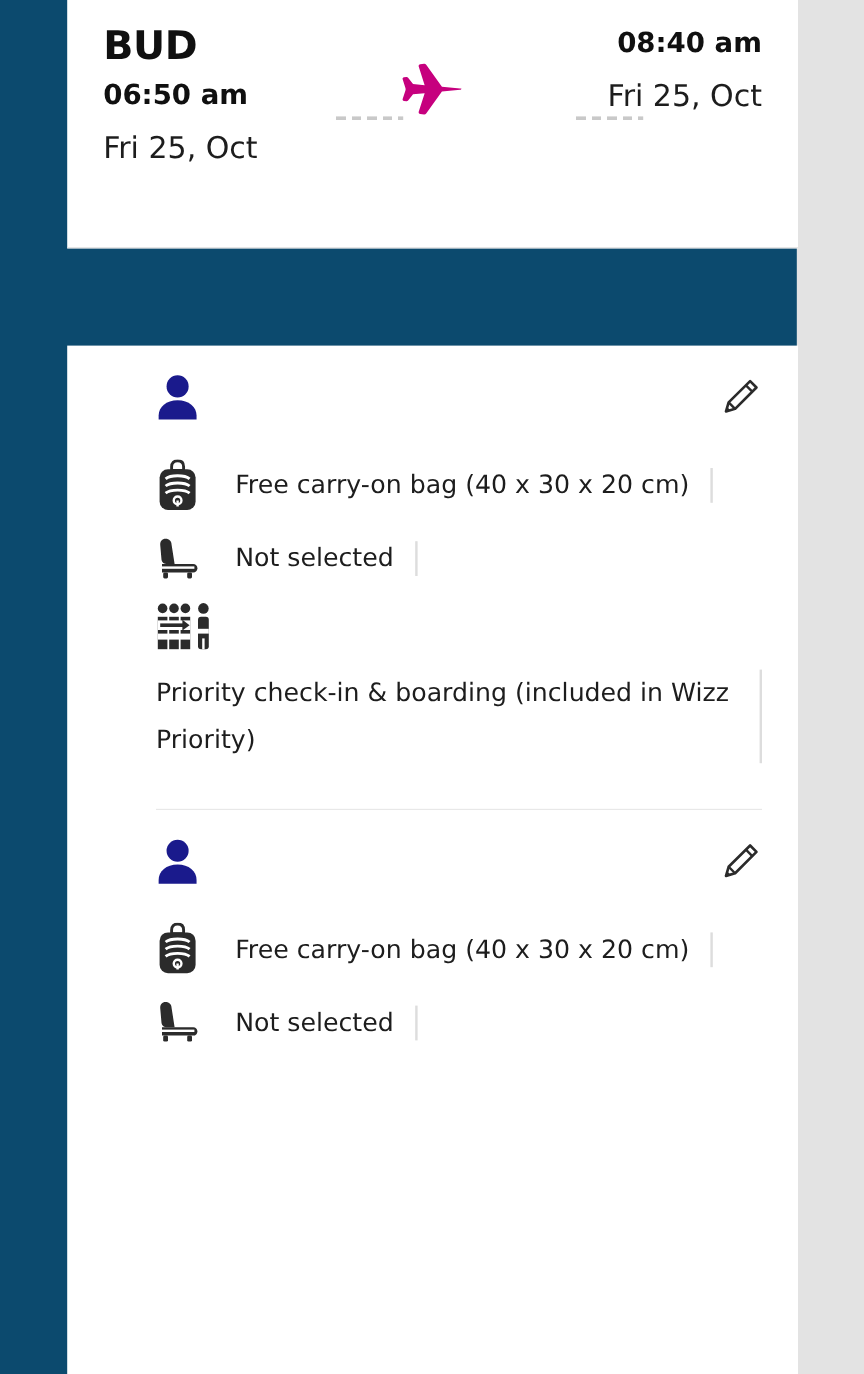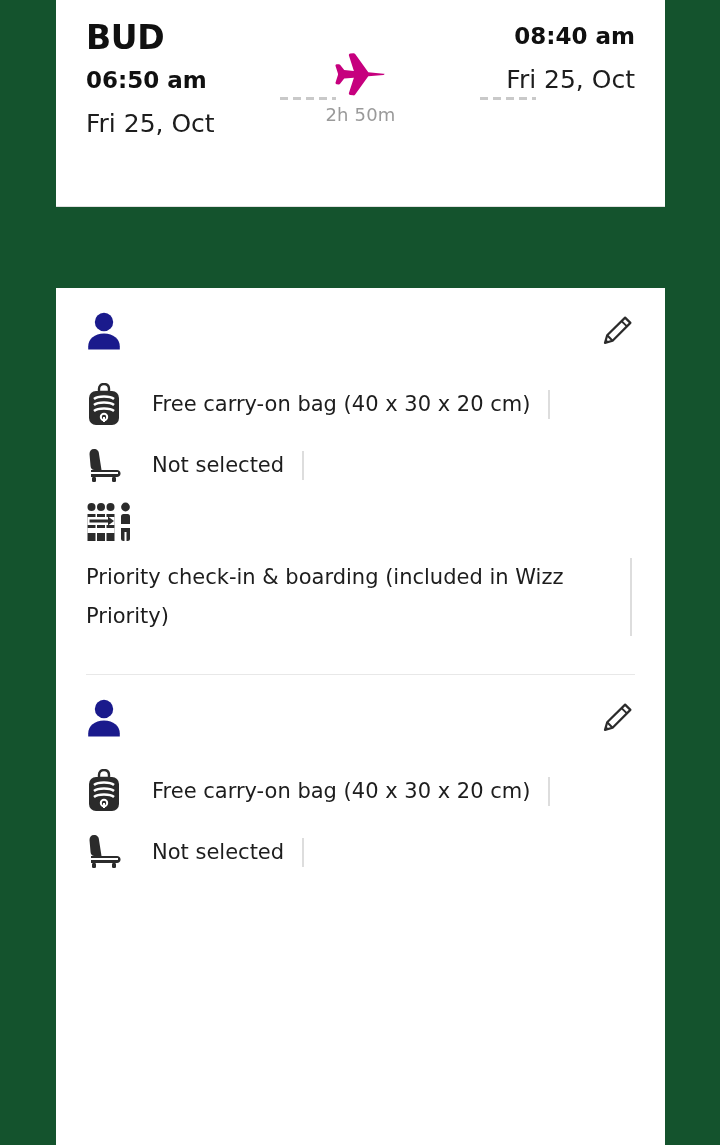--- a/index.html
+++ b/index.html
@@ -11,23 +11,23 @@
   }
 
   body {
     background: #e3e3e3;
     font-family: "DejaVu Sans", "Liberation Sans", sans-serif;
     -webkit-font-smoothing: antialiased;
   }
 
   .screen {
     position: relative;
-    width: 720px;
+    width: 664px;
     height: 1145px;
-    background: #14532d;
+    background: #0c4a6e;
   }
 
   
   .card {
     position: absolute;
     left: 56px;
     width: 609px;
     background: #ffffff;
   }
 
@@ -136,21 +136,21 @@
     width: 30px;
     height: 18px;
   }
 
   
   .body-card {
     top: 288px;
     height: 857px;
   }
 
-  .pax-block { padding: 0 30px; }
+  .pax-block { padding: 0 30px; margin-left: 44px; }
 
   .pax-head {
     position: relative;
     display: flex;
     align-items: center;
     height: 86px;
   }
   .pax-avatar {
     width: 36px;
     height: 40px;
@@ -239,21 +239,20 @@
         <div class="date">Fri 25, Oct</div>
       </div>
 
       <div class="dash left"></div>
       <div class="dash right"></div>
 
       <div class="middle">
         <svg class="plane-icon" viewBox="0 0 64 56" xmlns="http://www.w3.org/2000/svg">
           <path fill="#C6007E" d="M58.2 25.3 L40.5 23.6 L25.2 2.4 C24.7 1.7 23.9 1.3 23.1 1.4 L19.4 1.8 C18.3 1.9 17.6 3 17.9 4.1 L23.7 22.1 L12.4 21.0 L7.6 14.9 C7.2 14.4 6.6 14.1 6.0 14.2 L3.6 14.4 C2.6 14.5 2.0 15.5 2.3 16.4 L5.0 24.8 C5.3 25.6 5.3 26.4 5.0 27.2 L2.3 35.6 C2.0 36.5 2.6 37.5 3.6 37.6 L6.0 37.8 C6.6 37.9 7.2 37.6 7.6 37.1 L12.4 31.0 L23.7 29.9 L17.9 47.9 C17.6 49.0 18.3 50.1 19.4 50.2 L23.1 50.6 C23.9 50.7 24.7 50.3 25.2 49.6 L40.5 28.4 L58.2 26.7 C58.9 26.6 59.4 26.1 59.4 25.4 L59.4 25.3 Z"></path>
         </svg>
-        <span class="duration">2h 50m</span>
       </div>
 
       <div class="endpoint dest">
         <div class="time">08:40 am</div>
         <div class="date">Fri 25, Oct</div>
       </div>
 
     </div>
   </div>
 

